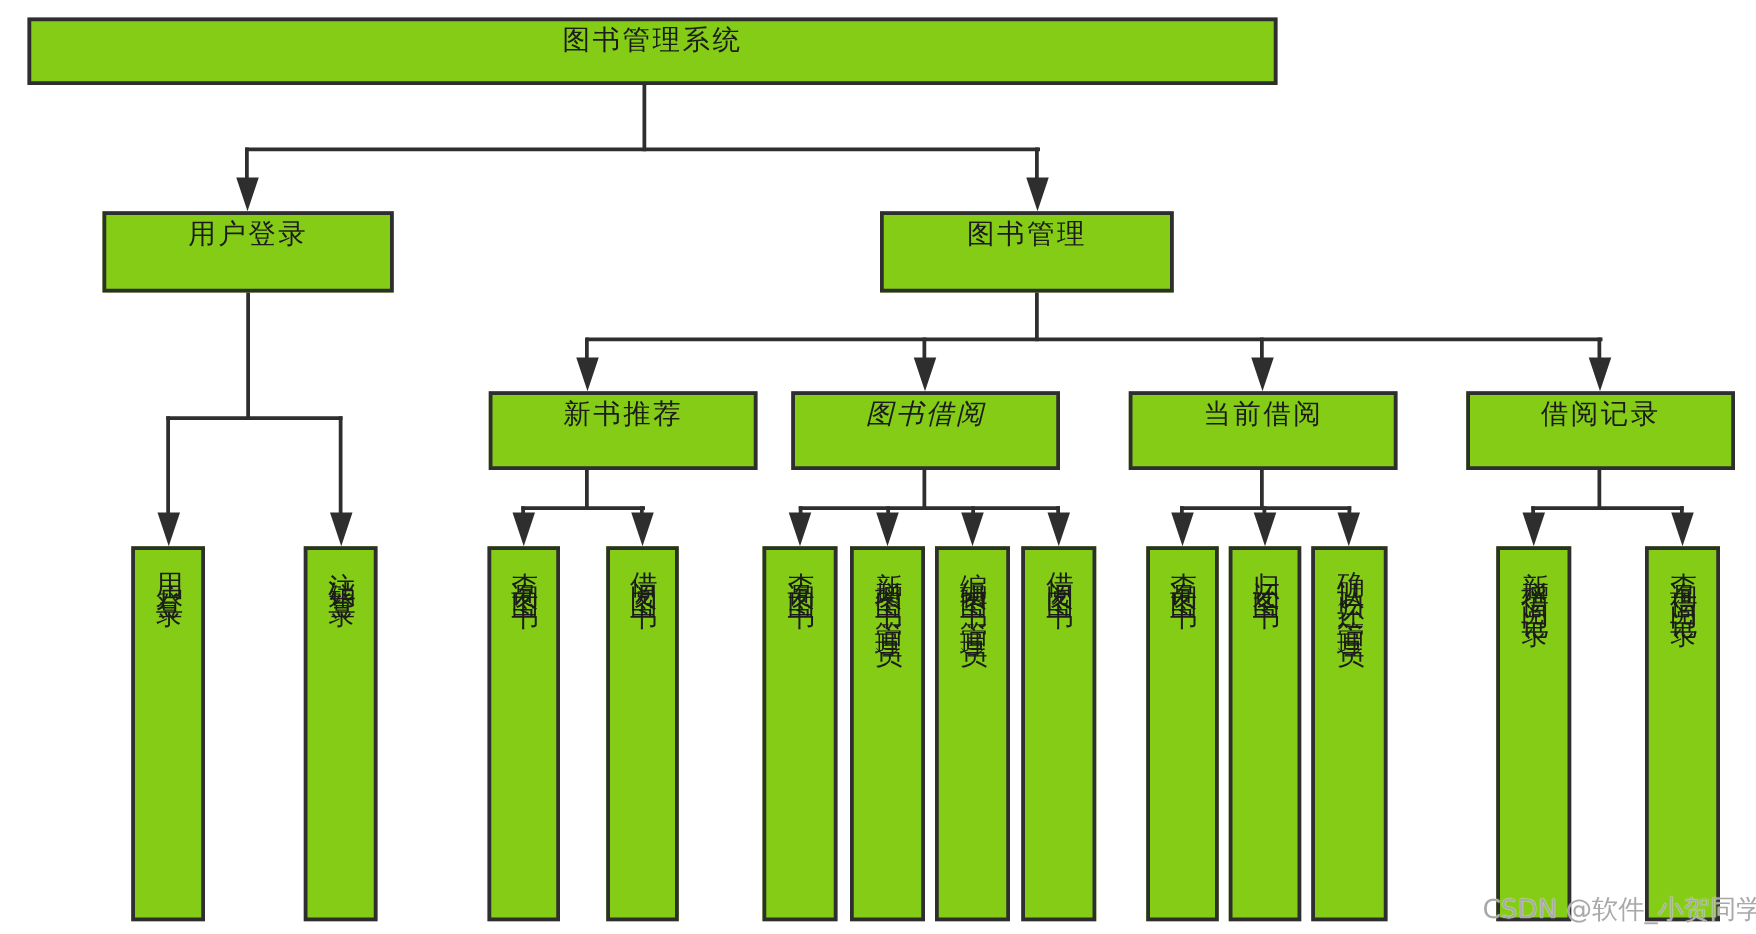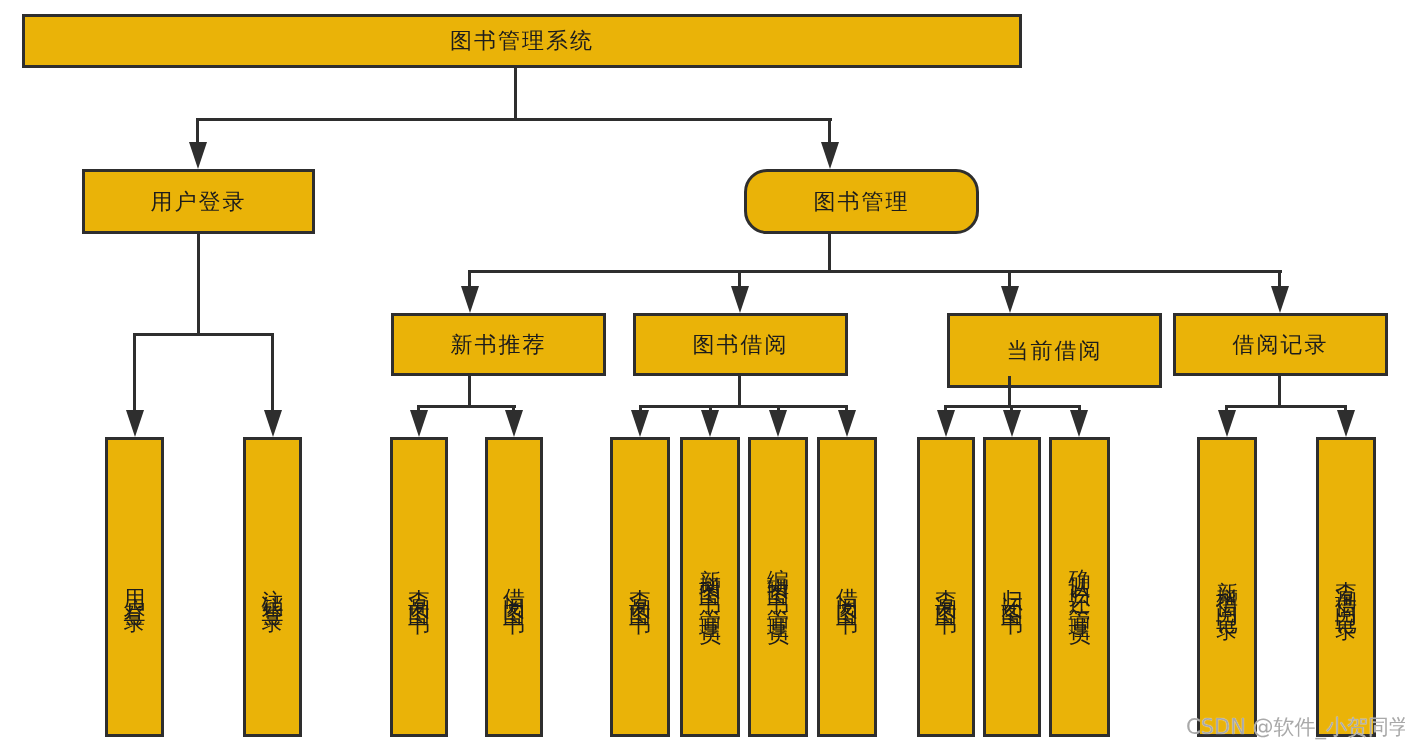--- a/index.html
+++ b/index.html
@@ -2,22 +2,22 @@
 <html><head>
 <meta charset="utf-8">
 <style>
   html,body { margin:0; padding:0; background:#ffffff; }
   #stage {
     position:relative; width:1405px; height:747px; background:#ffffff;
     overflow:hidden; font-family:"DejaVu Sans","Liberation Sans",sans-serif;
   }
   .box {
     position:absolute; box-sizing:border-box;
-    border:3px solid #2e2e2e; background:#eab308;
-    display:flex; align-items:center; justify-content:center;
+    border:3px solid #2e2e2e; background:#84cc16;
+    display:flex; justify-content:center;
     color:#1c1c1c;
   }
   .hbox { font-size:22px; letter-spacing:2px; }
   .leaf > span {
     writing-mode:vertical-rl; text-orientation:mixed;
     font-size:22px; letter-spacing:8px; line-height:1.1; color:#1c1c1c;
   }
   .vl { position:absolute; width:3px; background:#2e2e2e; }
   .hl { position:absolute; height:3px; background:#2e2e2e; }
   .ar {
@@ -43,21 +43,21 @@
   <div class="vl" style="left:514px;top:68px;height:53px;"></div>
   <div class="hl" style="left:196px;top:118px;width:636px;"></div>
   <div class="vl" style="left:196px;top:118px;height:27px;"></div>
   <div class="ar" style="left:189px;top:142px;"></div>
   <div class="vl" style="left:828px;top:118px;height:27px;"></div>
   <div class="ar" style="left:821px;top:142px;"></div>
 
   <div class="box hbox" style="left:82px;top:169px;width:233px;height:65px;">
     <span>用户登录</span>
   </div>
-  <div class="box hbox" style="left:744px;top:169px;width:235px;height:65px;border-radius:23px;">
+  <div class="box hbox" style="left:704px;top:169px;width:235px;height:65px;">
     <span>图书管理</span>
   </div>
 
   <div class="vl" style="left:197px;top:234px;height:101px;"></div>
   <div class="hl" style="left:133px;top:333px;width:141px;"></div>
   <div class="vl" style="left:133px;top:333px;height:78px;"></div>
   <div class="ar" style="left:126px;top:410px;"></div>
   <div class="vl" style="left:271px;top:333px;height:78px;"></div>
   <div class="ar" style="left:264px;top:410px;"></div>
 
@@ -68,24 +68,24 @@
   <div class="vl" style="left:738px;top:270px;height:19px;"></div>
   <div class="ar" style="left:731px;top:286px;"></div>
   <div class="vl" style="left:1008px;top:270px;height:19px;"></div>
   <div class="ar" style="left:1001px;top:286px;"></div>
   <div class="vl" style="left:1278px;top:270px;height:19px;"></div>
   <div class="ar" style="left:1271px;top:286px;"></div>
 
   <div class="box hbox" style="left:363px;top:313px;width:215px;height:63px;margin-left:28px;">
     <span>新书推荐</span>
   </div>
-  <div class="box hbox" style="left:633px;top:313px;width:215px;height:63px;">
+  <div class="box hbox" style="left:633px;top:313px;width:215px;height:63px;font-style:italic;">
     <span>图书借阅</span>
   </div>
-  <div class="box hbox" style="left:903px;top:313px;width:215px;height:75px;margin-left:44px;">
+  <div class="box hbox" style="left:903px;top:313px;width:215px;height:63px;">
     <span>当前借阅</span>
   </div>
   <div class="box hbox" style="left:1173px;top:313px;width:215px;height:63px;">
     <span>借阅记录</span>
   </div>
 
   <div class="vl" style="left:468px;top:376px;height:31px;"></div>
   <div class="hl" style="left:417px;top:405px;width:99px;"></div>
   <div class="vl" style="left:417px;top:405px;height:8px;"></div>
   <div class="ar" style="left:410px;top:410px;"></div>

